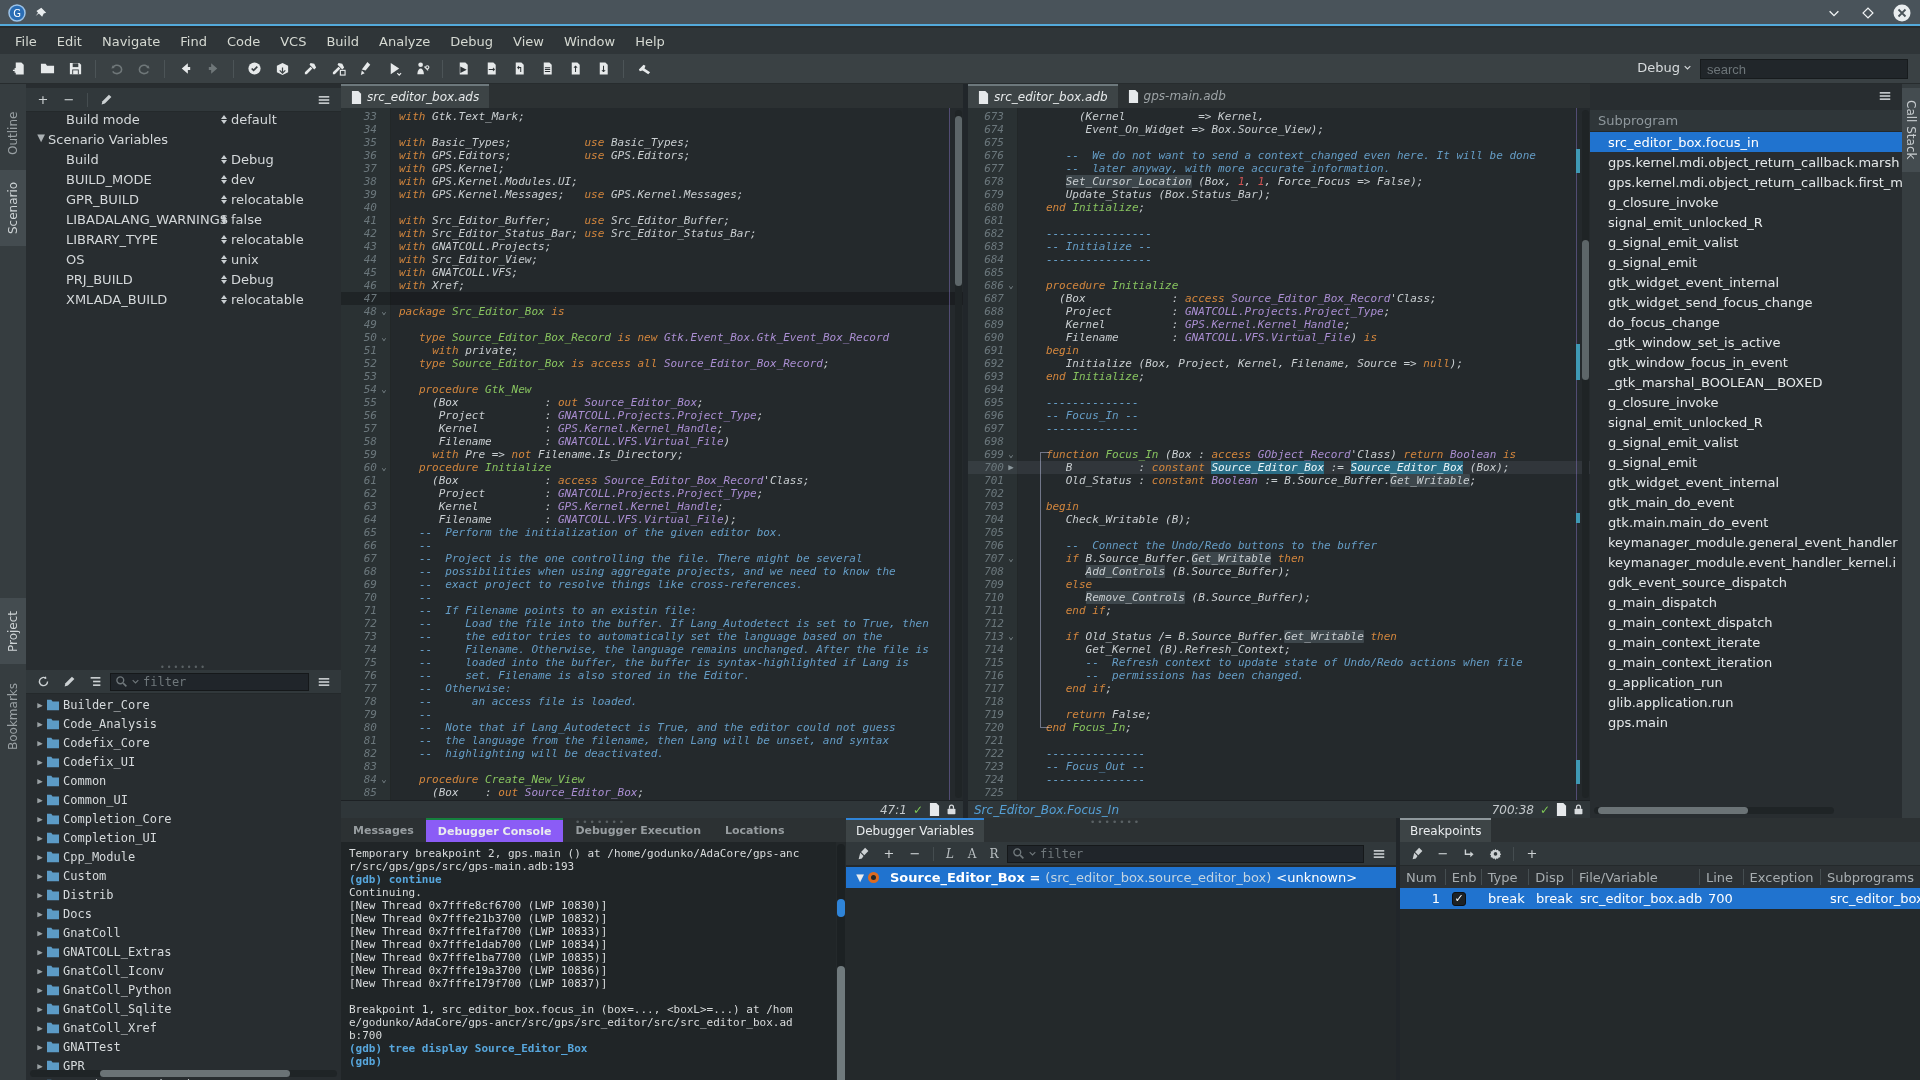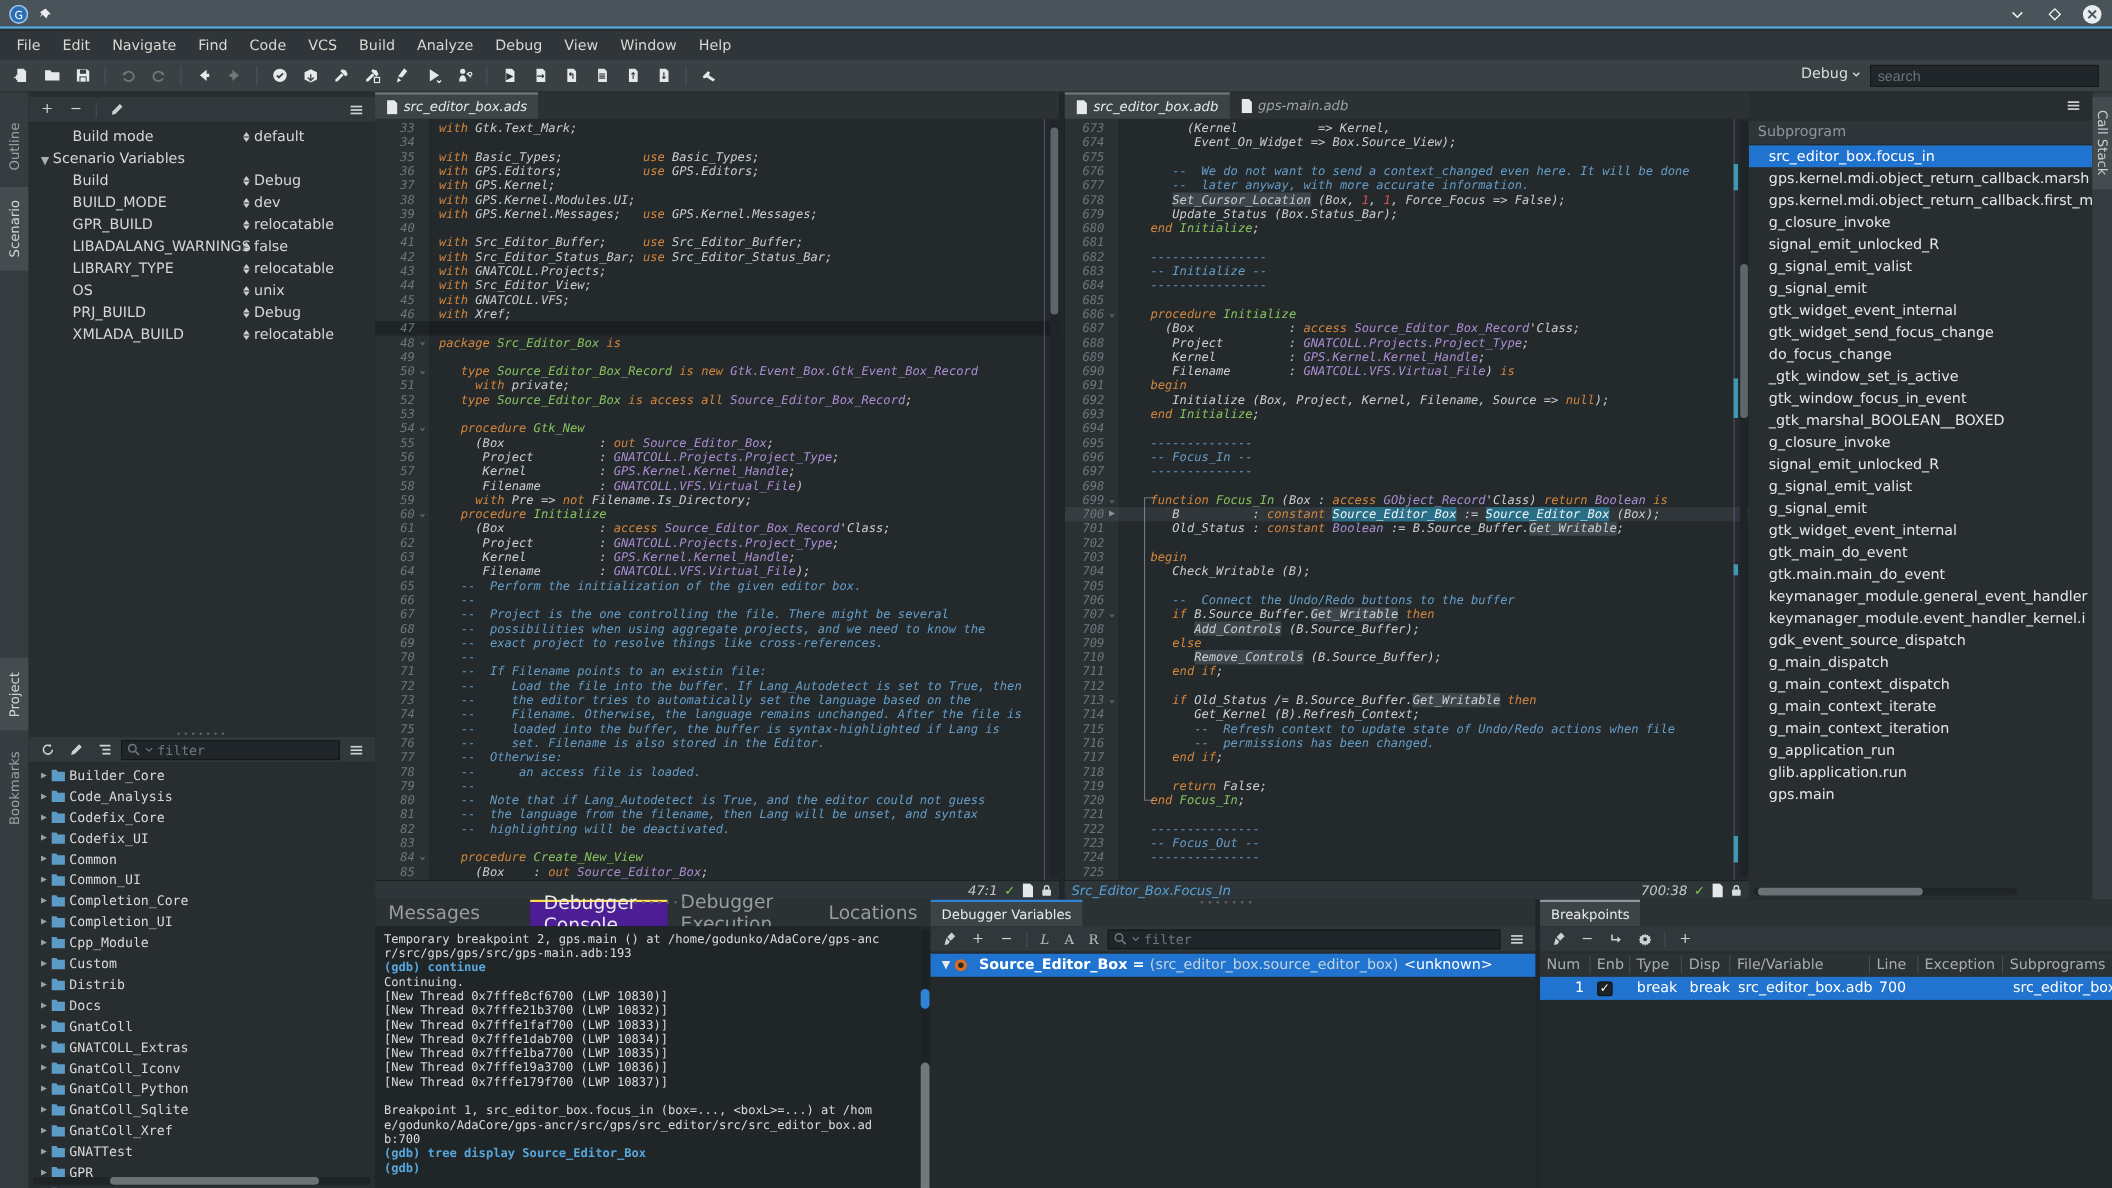--- a/index.html
+++ b/index.html
@@ -38,21 +38,21 @@
   .ptoolbar{position:absolute;left:0;right:0;height:24px;background:#31383b;border-bottom:1px solid #24292b;
     display:flex;align-items:center;padding:0 6px;gap:4px;color:#ccd1d3;}
   .pbtn{width:22px;height:20px;display:flex;align-items:center;justify-content:center;color:#ccd1d3;font-size:13px;}
   .psep{width:1px;height:14px;background:#454d50;margin:0 3px;}
   .filterbox{flex:1;height:18px;background:#20252a;border:1px solid #15181a;display:flex;align-items:center;
     padding:0 4px;gap:3px;color:#6f777b;font-family:"DejaVu Sans Mono",monospace;font-size:12px;}
   .spacer{flex:1;}
   
   #left-panel{position:absolute;left:26px;top:84px;width:315px;bottom:0;background:#282d30;}
   #scenario-list{position:absolute;left:0;top:28px;right:0;}
-  .scen-row{height:20px;display:flex;align-items:flex-end;font-size:13px;color:#d4d8da;}
+  .scen-row{height:20px;display:flex;align-items:flex-start;font-size:13px;color:#d4d8da;}
   .scen-exp{width:14px;margin-left:8px;color:#aab0b3;font-size:10px;text-align:center;}
   .scen-label{flex:1;}
   .scen-val{position:absolute;left:195px;display:flex;align-items:center;gap:4px;}
   .spinner{display:inline-flex;flex-direction:column;gap:1px;}
   .spinner i{width:0;height:0;border-left:3.5px solid transparent;border-right:3.5px solid transparent;}
   .spinner .up{border-bottom:4px solid #c9ced1;}
   .spinner .dn{border-top:4px solid #c9ced1;}
   #left-divider{position:absolute;left:0;right:0;top:580px;height:6px;background:#282d30;
     display:flex;align-items:center;justify-content:center;color:#5a6164;font-size:8px;letter-spacing:2px;}
   #project-toolbar{top:586px;}
@@ -100,22 +100,22 @@
   #cs-header{position:absolute;left:0;right:0;top:26px;height:22px;background:#2f3639;color:#8e979c;
     display:flex;align-items:center;padding-left:8px;border-bottom:1px solid #24292b;}
   #cs-list{position:absolute;left:0;right:0;top:48px;bottom:14px;overflow:hidden;}
   .cs-row{height:20px;display:flex;align-items:center;padding-left:18px;color:#e4e8e9;white-space:nowrap;}
   .cs-row.selected{background:#2073cf;color:#fff;}
   #cs-hscroll{position:absolute;left:4px;bottom:4px;height:7px;width:240px;background:#1f2426;border-radius:4px;}
   #cs-hscroll i{position:absolute;left:4px;top:0;width:150px;height:7px;background:#6b7376;border-radius:4px;}
   
   .bpanel{position:absolute;top:818px;bottom:0;background:#24292b;}
   .btabbar{position:absolute;left:0;right:0;top:0;height:24px;background:#2c3133;display:flex;}
-  .btab{height:24px;display:flex;align-items:center;padding:0 12px;font-size:17px;color:#979da0;}
-  .btab.active{background:#4c1d95;color:#e9ecee;border-top:2px solid #fde047;margin-left:34px;}
+  .btab{height:24px;display:flex;align-items:center;padding:0 12px;font-size:11px;color:#979da0;font-weight:bold;}
+  .btab.active{background:#8b5cf6;color:#e9ecee;border-top:2px solid #15803d;}
   #console-out{position:absolute;left:0;right:10px;top:24px;bottom:0;background:#202527;
     font-family:"DejaVu Sans Mono",monospace;font-size:11px;line-height:13px;white-space:pre;
     color:#d9dcdd;padding:5px 0 0 8px;overflow:hidden;}
   .con-b{color:#57a7dd;font-weight:bold;}
   #console-scroll{position:absolute;right:1px;top:26px;bottom:2px;width:8px;background:#1c2123;border-radius:4px;}
   #console-scroll .mark{position:absolute;left:0;top:55px;width:8px;height:18px;background:#2f84d8;border-radius:4px;}
   #console-scroll .thumb{position:absolute;left:0;top:122px;width:8px;height:130px;background:#707a7d;border-radius:4px;}
   
   .var-row{height:21px;display:flex;align-items:center;font-size:13px;color:#d8dcde;white-space:nowrap;}
   .var-row.selected{background:#2073cf;color:#fff;}

